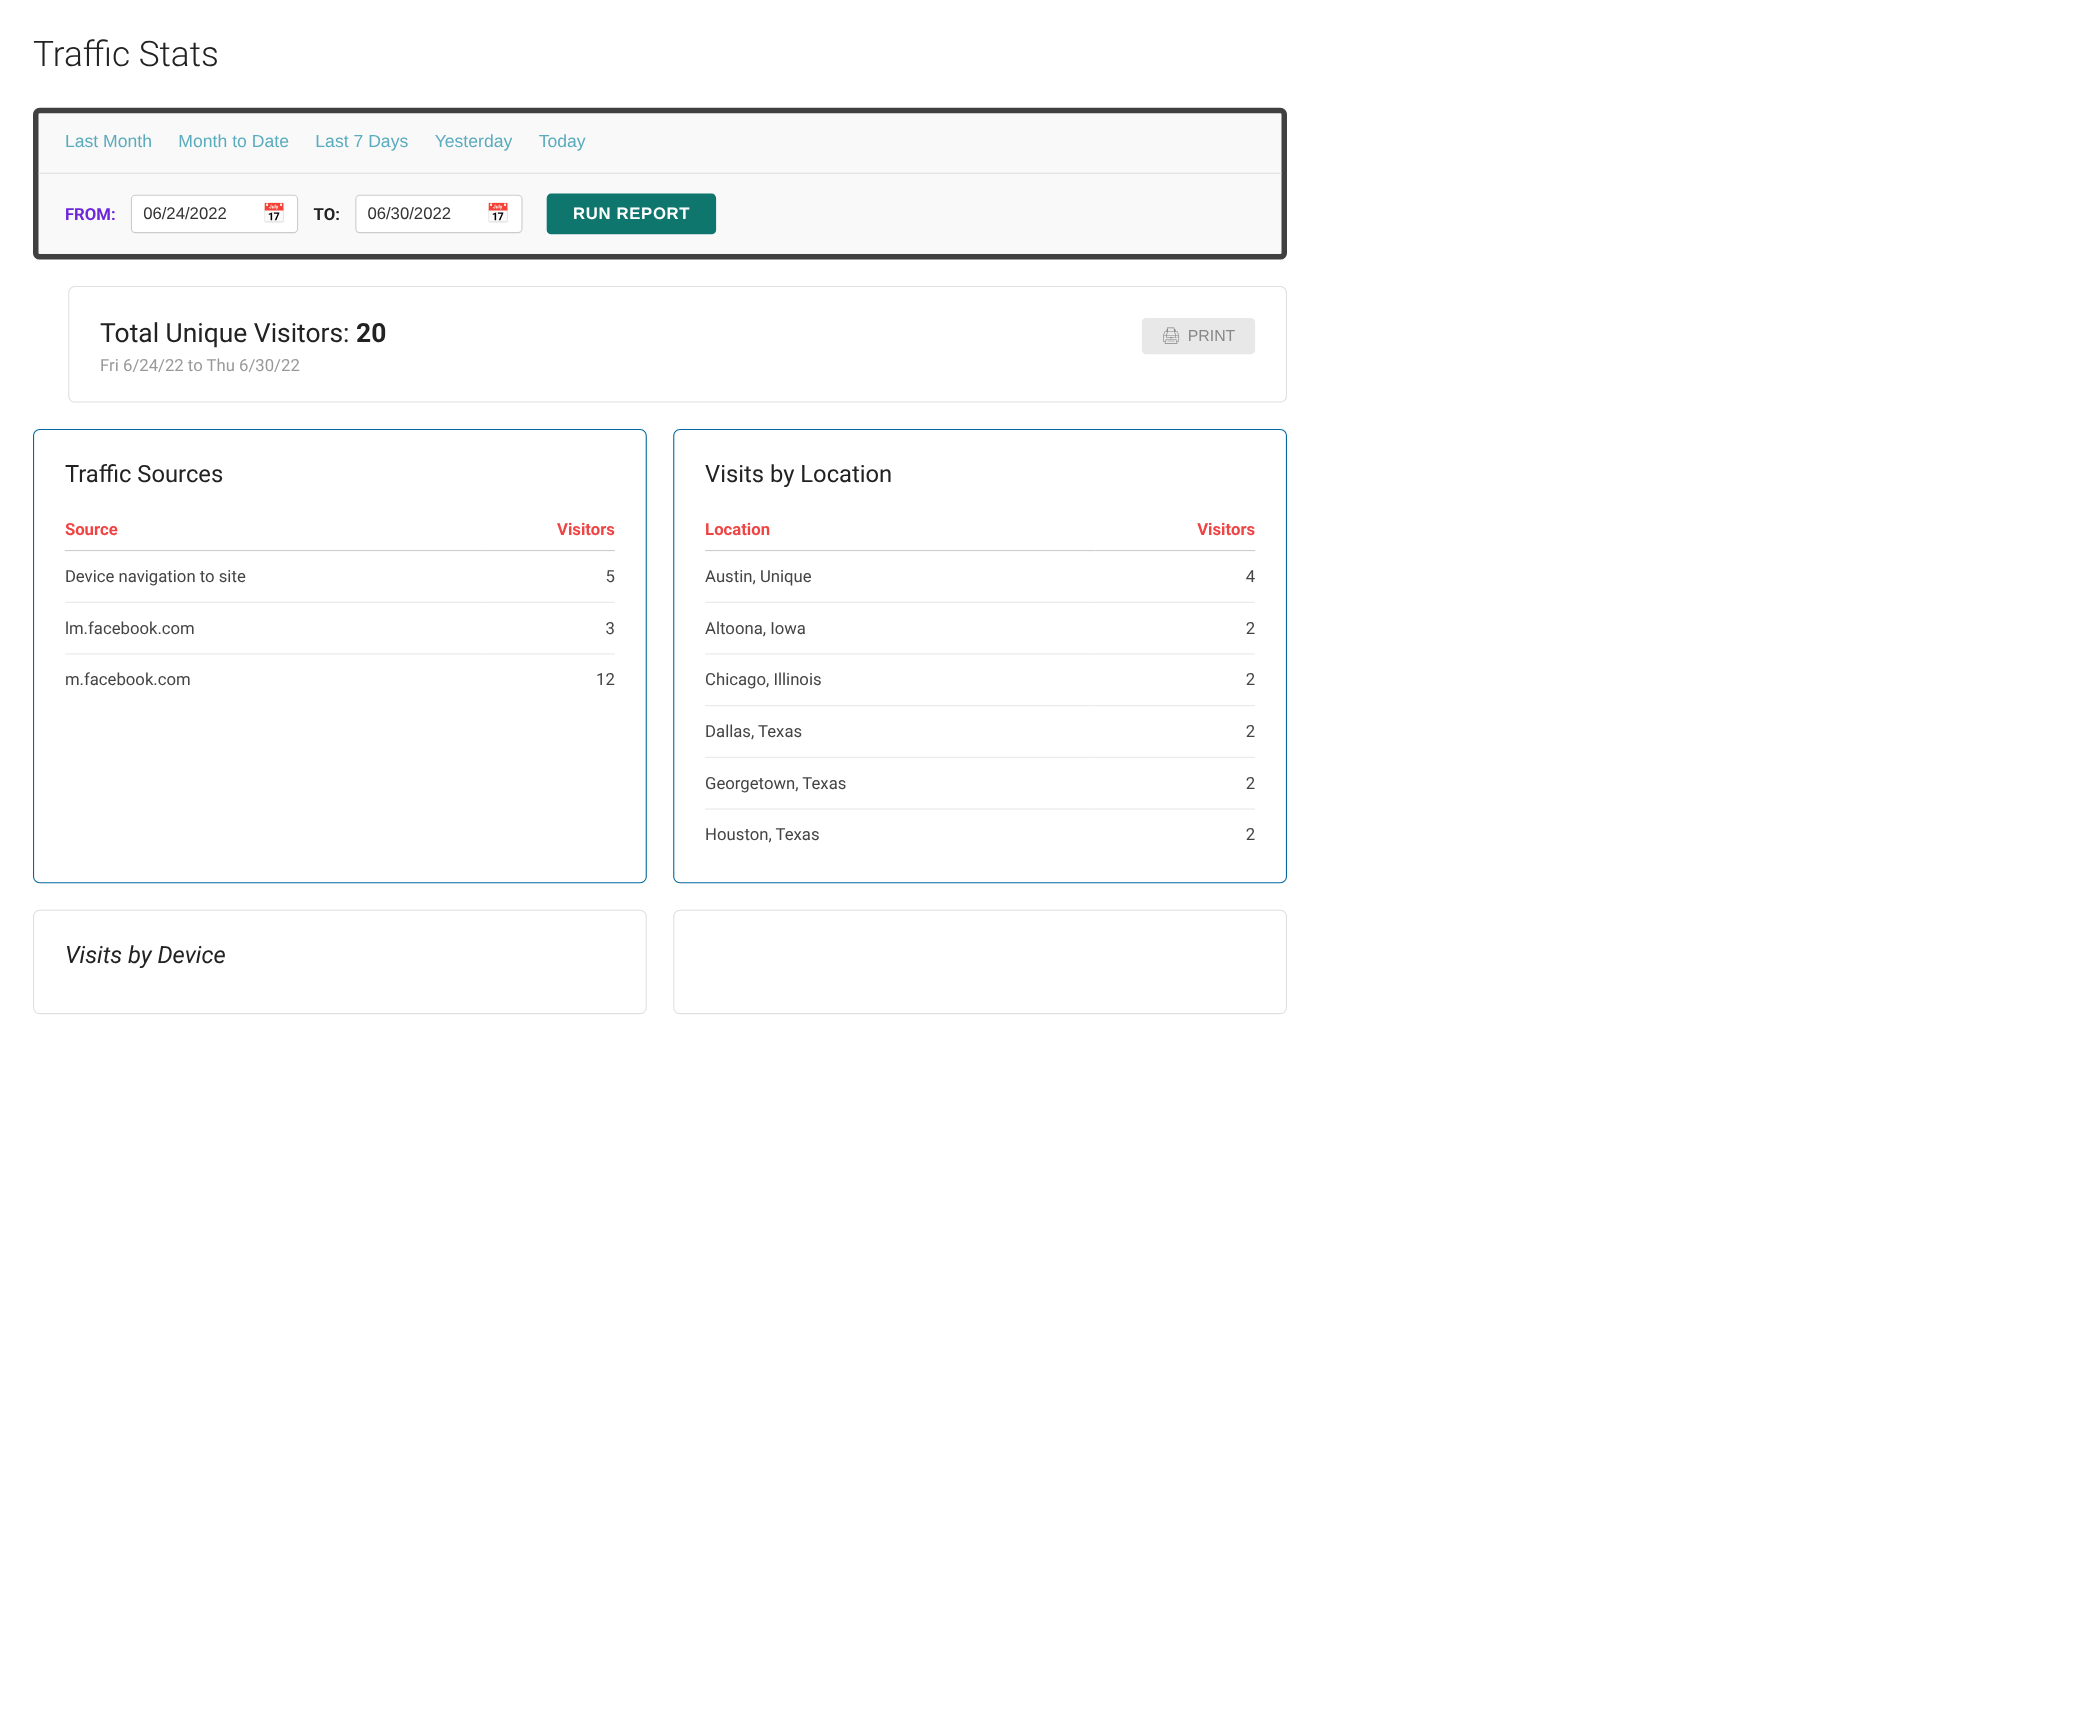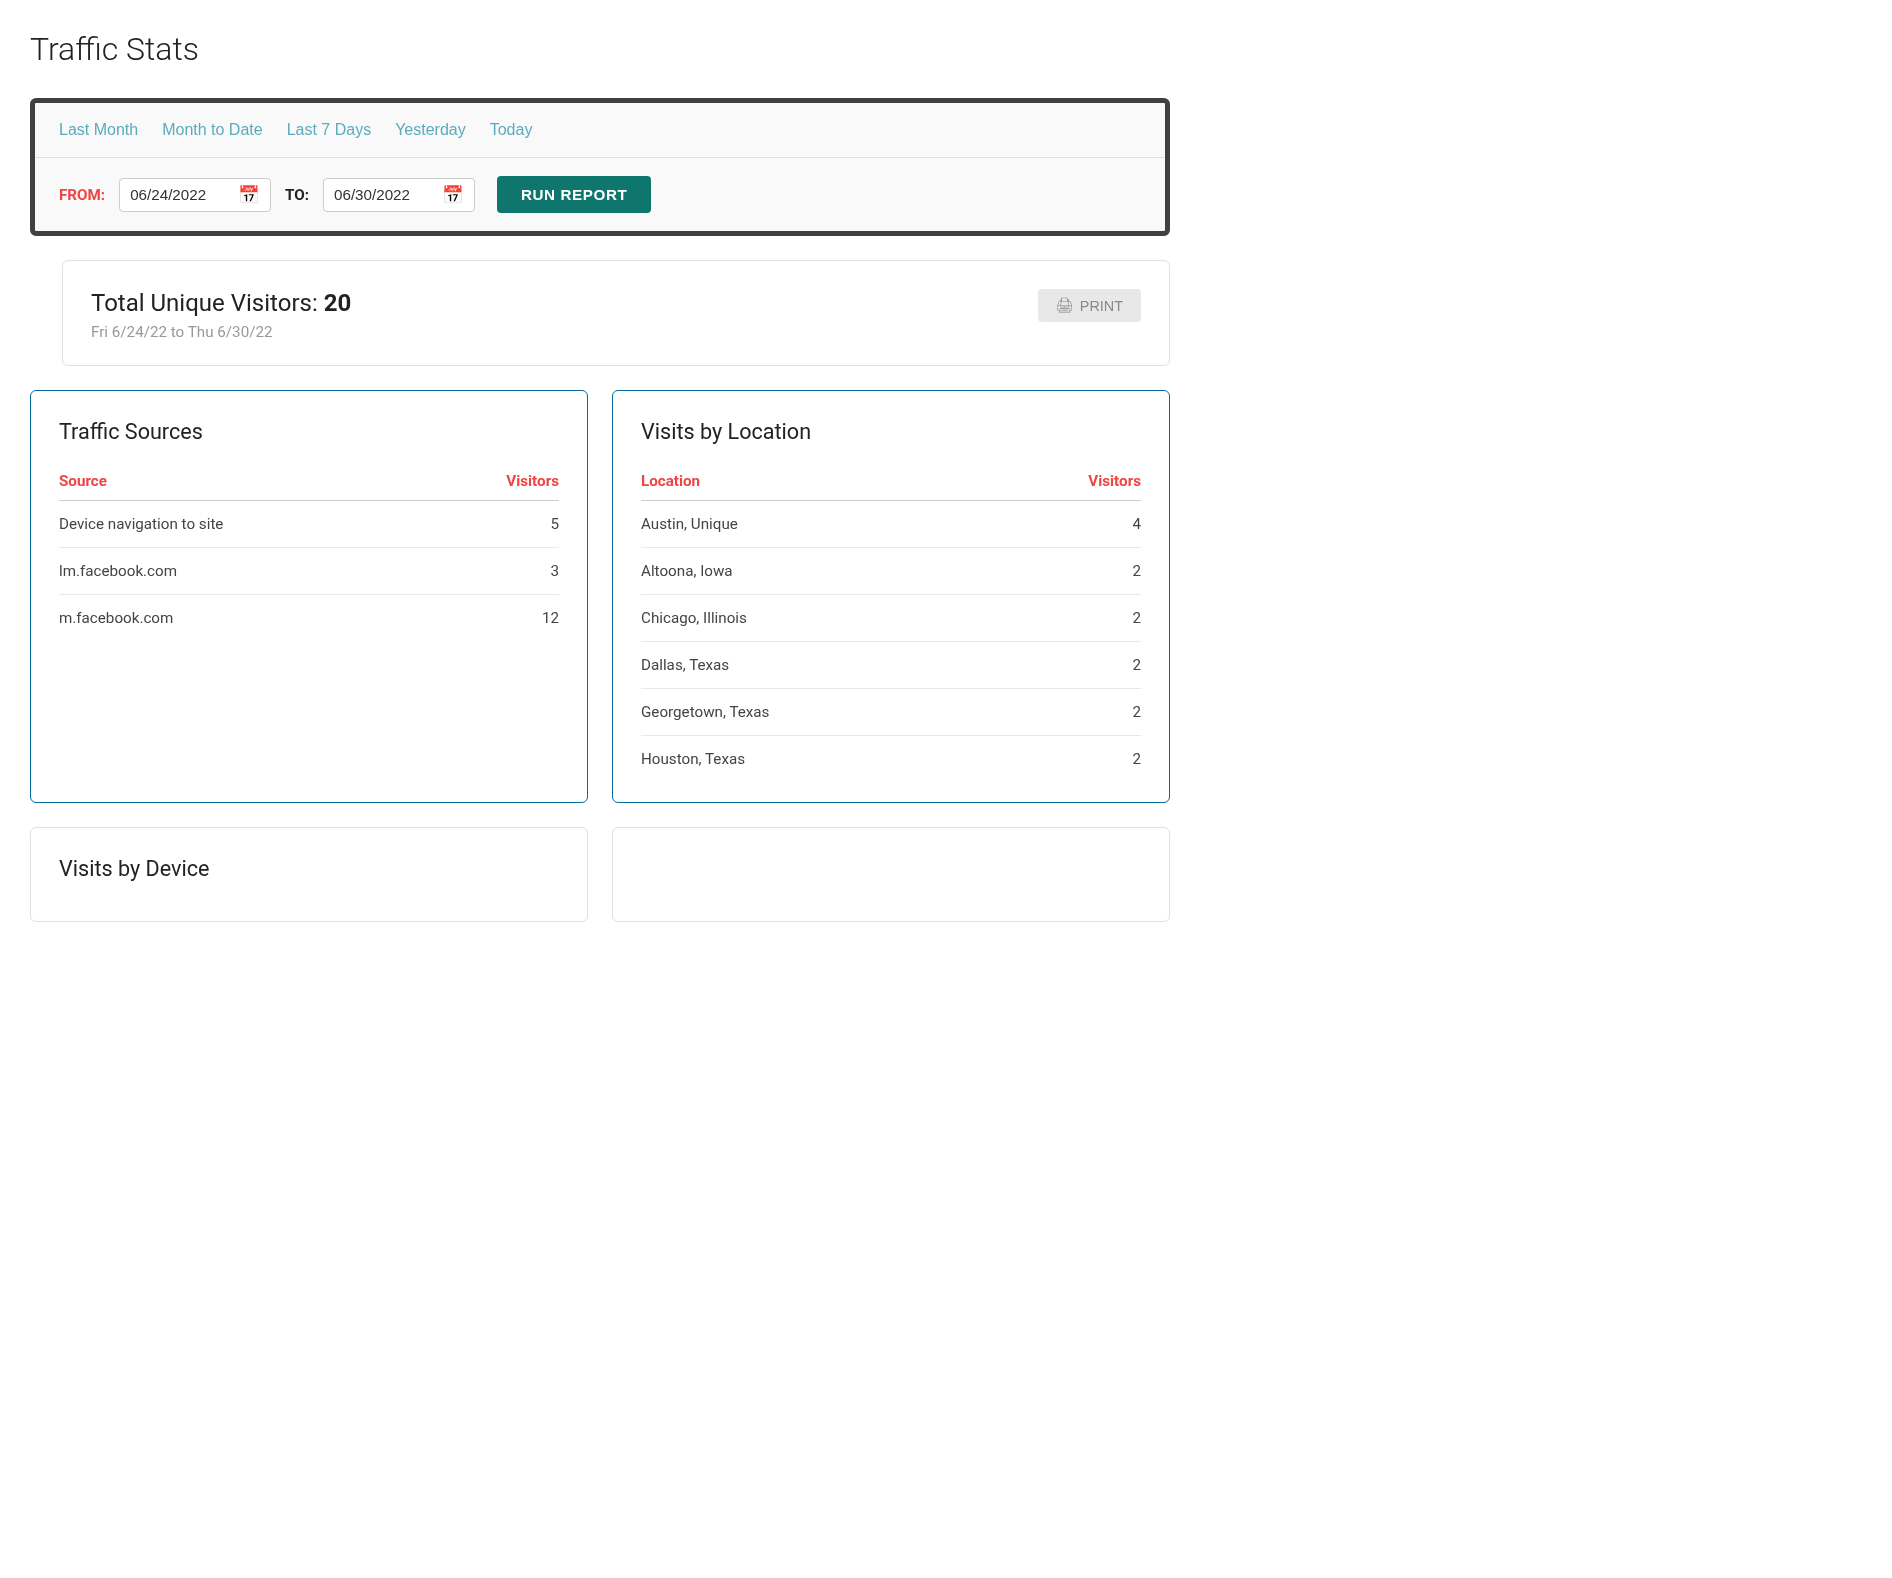--- a/index.html
+++ b/index.html
@@ -44,21 +44,21 @@
     .date-row {
       display: flex;
       align-items: center;
       gap: 14px;
       padding: 18px 24px;
     }
 
     .date-label {
       font-weight: 700;
       font-size: 0.95rem;
-      color: #ef4444;
+      color: #6d28d9;
     }
 
     .date-input-wrap {
       display: flex;
       align-items: center;
       border: 1px solid #ccc;
       border-radius: 4px;
       background: #fff;
       padding: 6px 10px;
       gap: 8px;
@@ -197,20 +197,21 @@
       margin-top: 24px;
       display: grid;
       grid-template-columns: 1fr 1fr;
       gap: 24px;
     }
 
     .visits-by-device-card {
       border: 1px solid #e0e0e0;
       border-radius: 6px;
       padding: 28px 44px 20px 28px;
+      font-style: italic;
     }
   </style>
 </head>
 <body>
 
 <h1 class="page-title">Traffic Stats</h1>
 
 <div class="filter-card">
 
   <div class="quick-filters">

